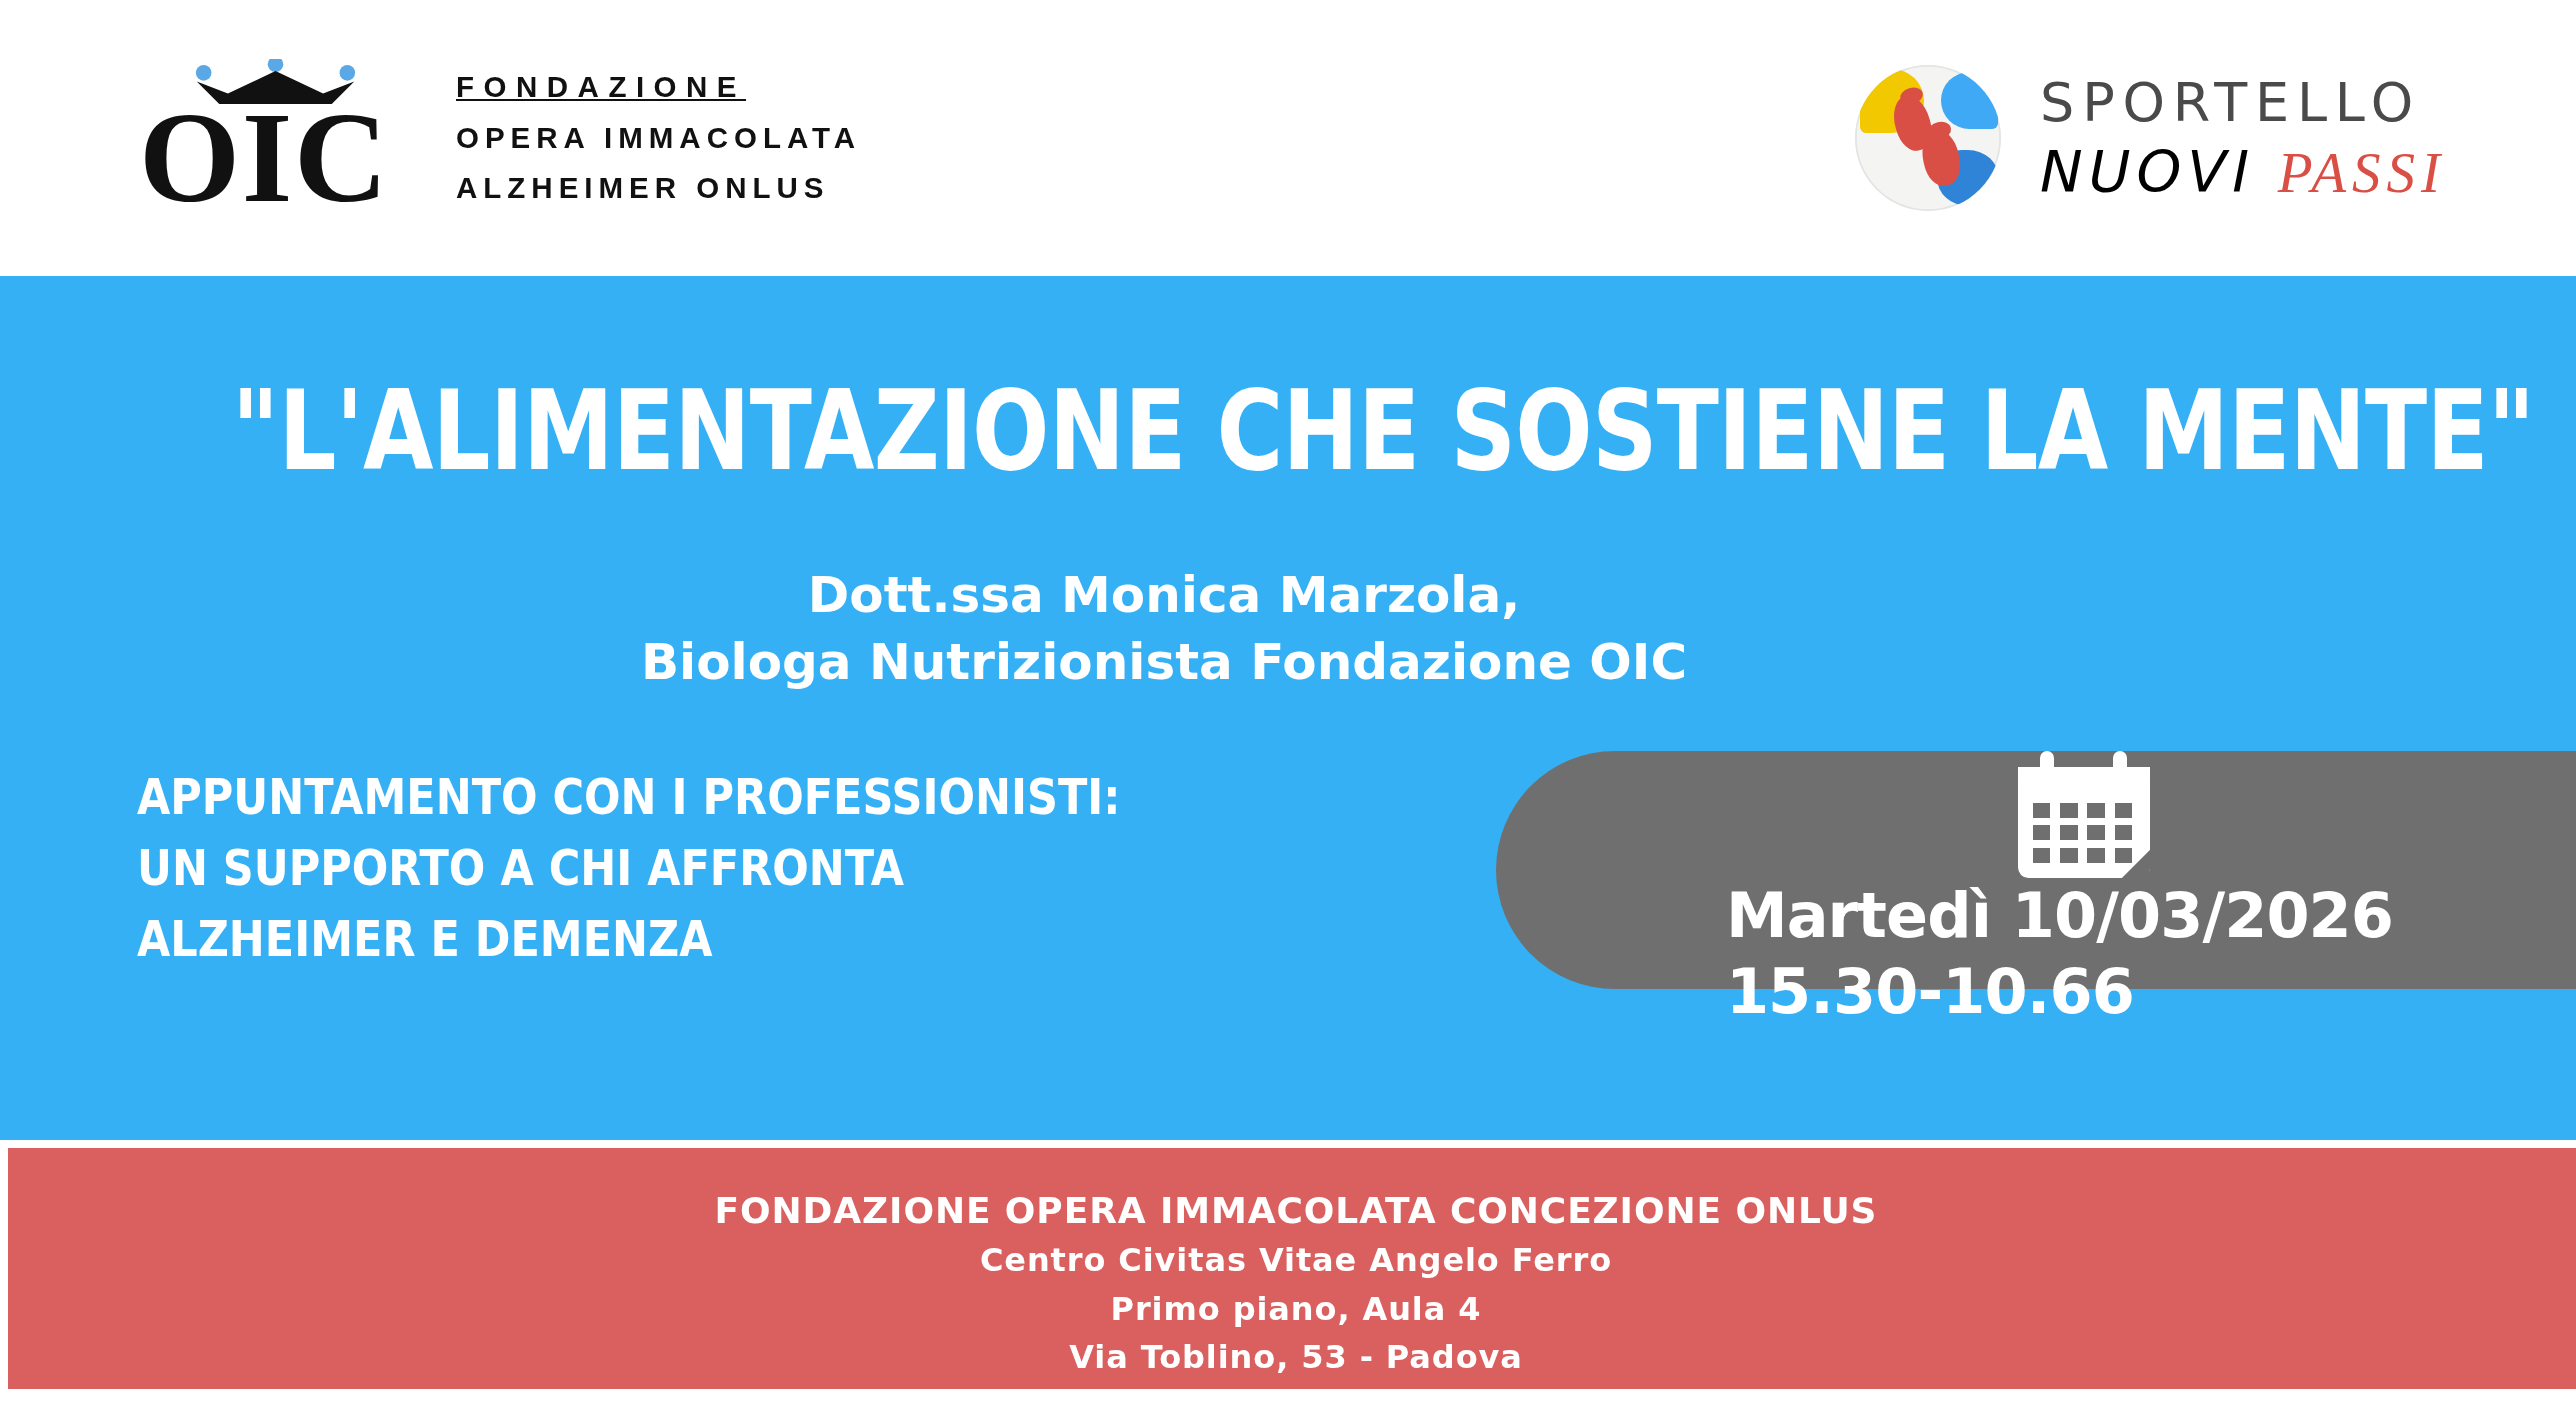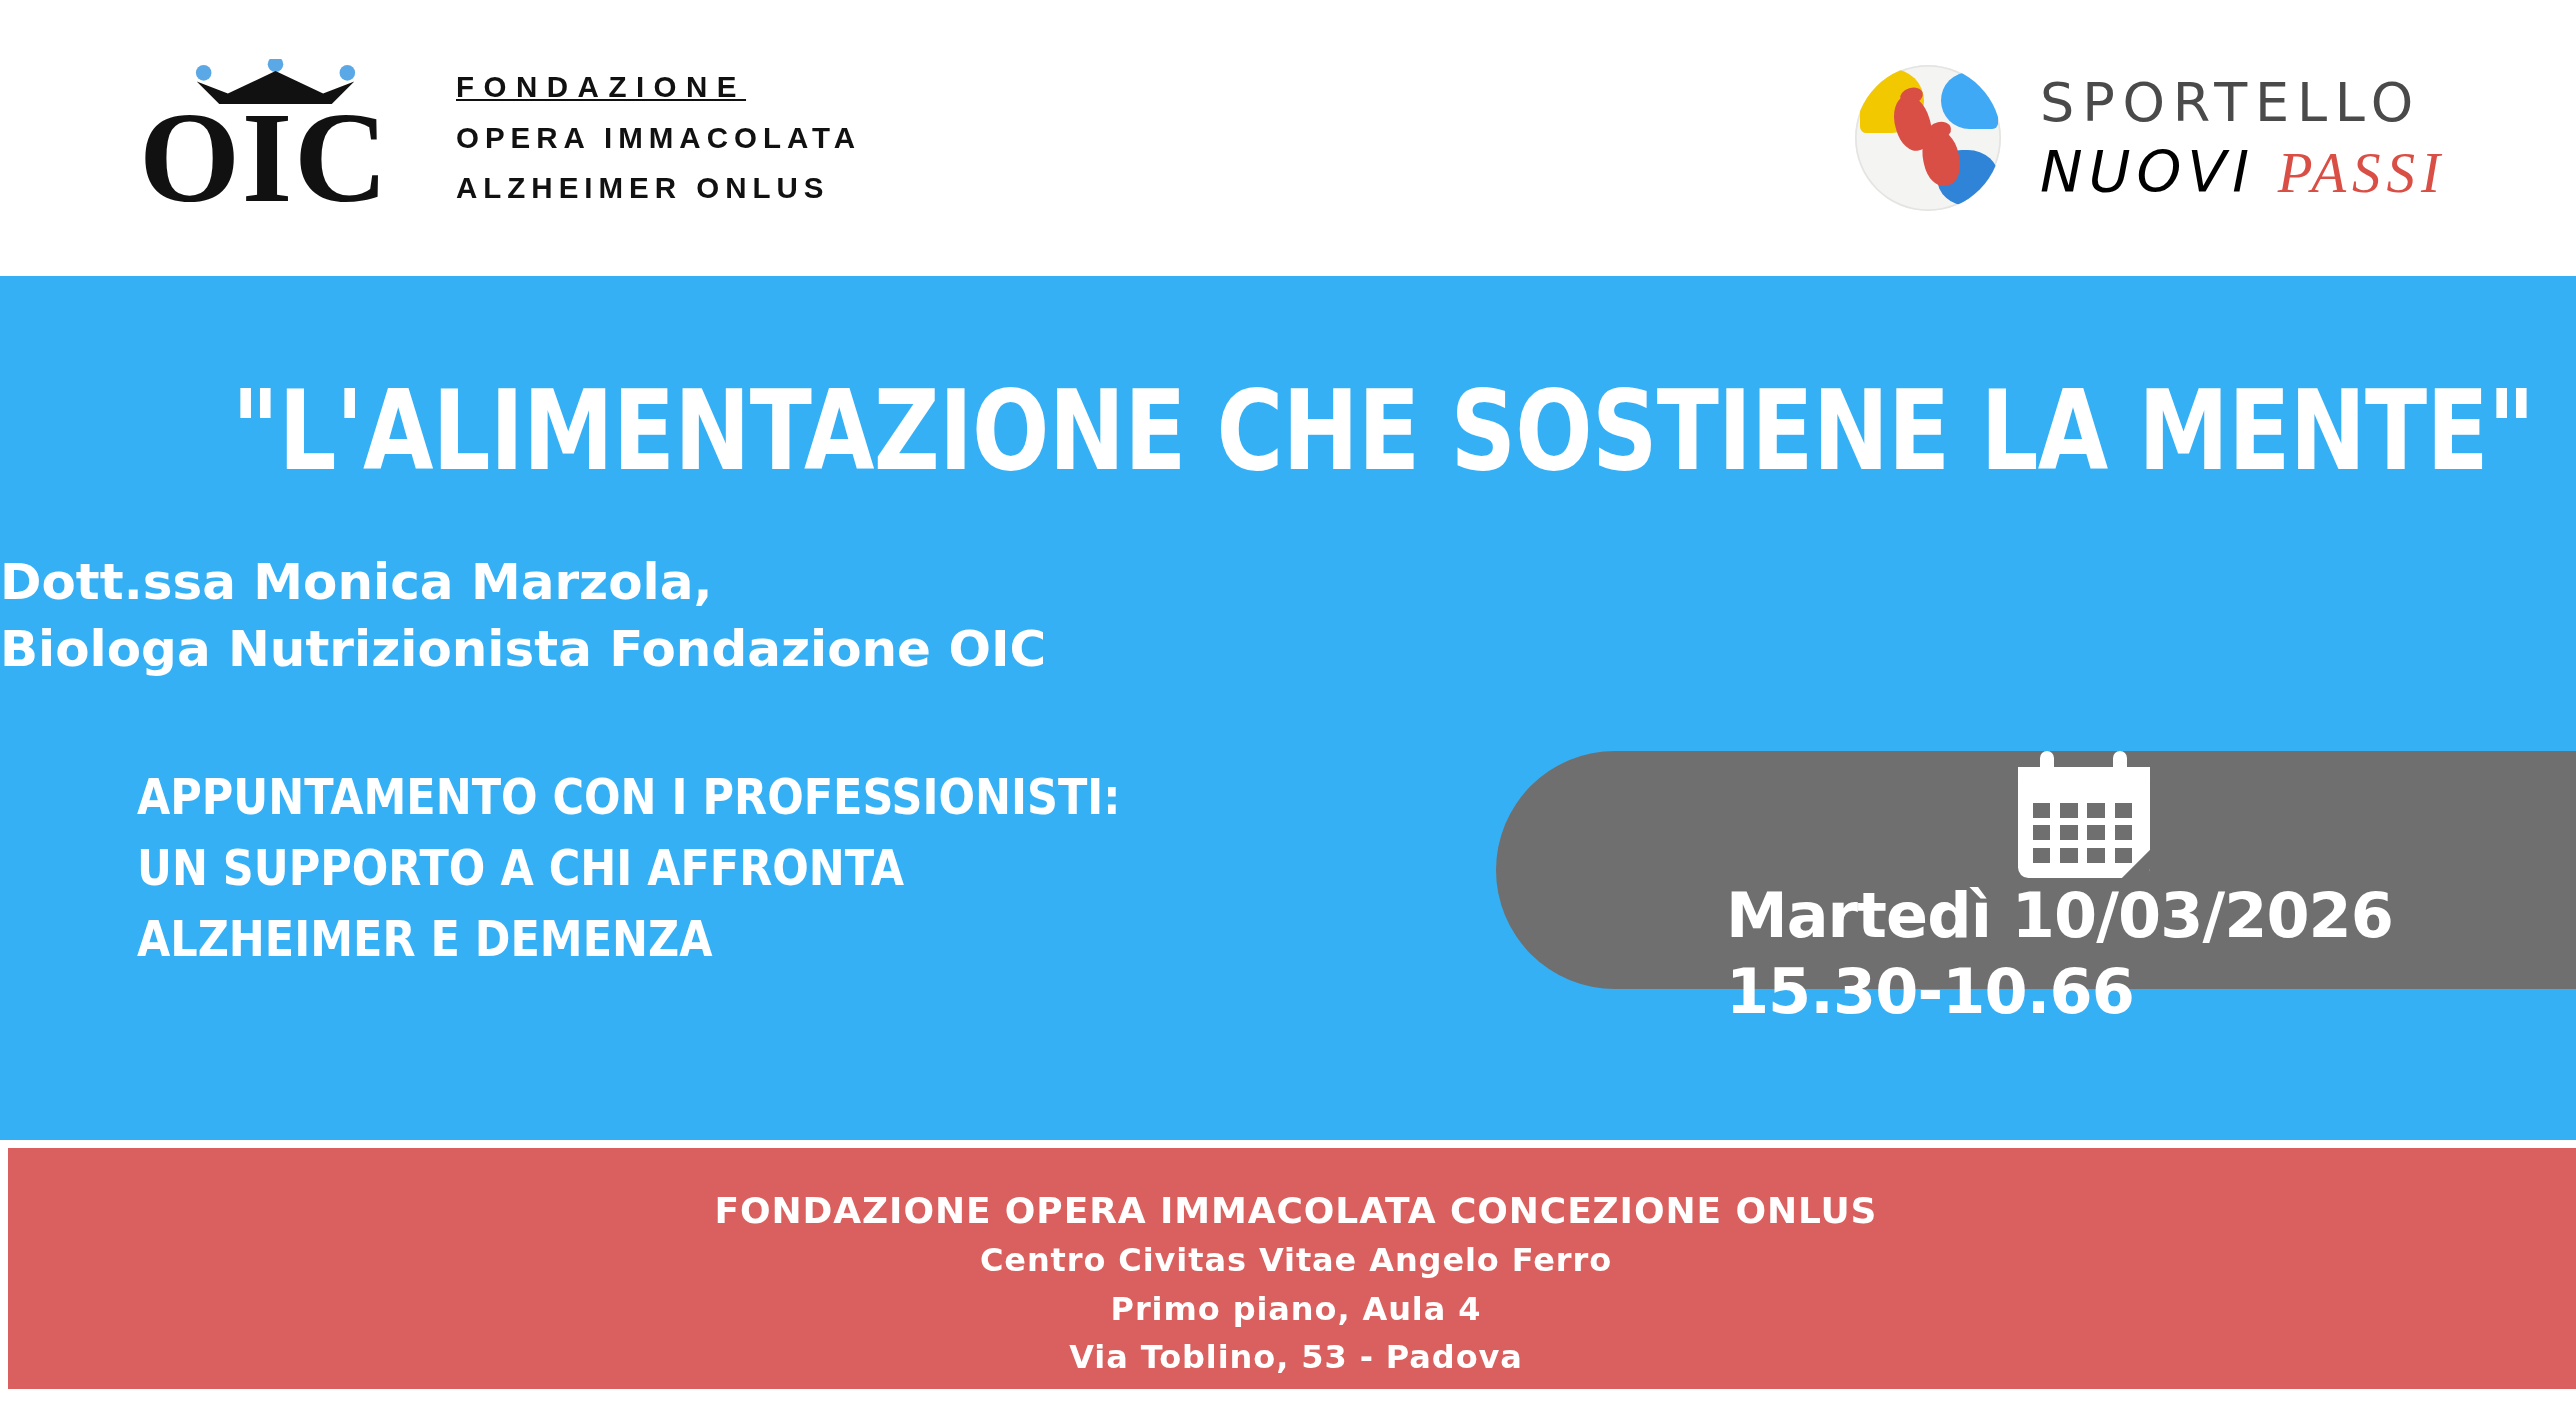--- a/index.html
+++ b/index.html
@@ -172,22 +172,23 @@
     font-weight: bold;
     font-size: 111px;
     letter-spacing: -0.9px;
     transform: scaleX(0.82);
     transform-origin: center top;
     white-space: nowrap;
   }
 
   .speaker {
     position: absolute;
-    left: 0; top: 273px;
+    left: 0; top: 286px;
     width: 2328px;
+    text-align: center;
     color: #ffffff;
     font-family: "DejaVu Sans", sans-serif;
     font-weight: bold;
     font-size: 50px;
     line-height: 1.33;
   }
 
   .series {
     position: absolute;
     left: 137px;

